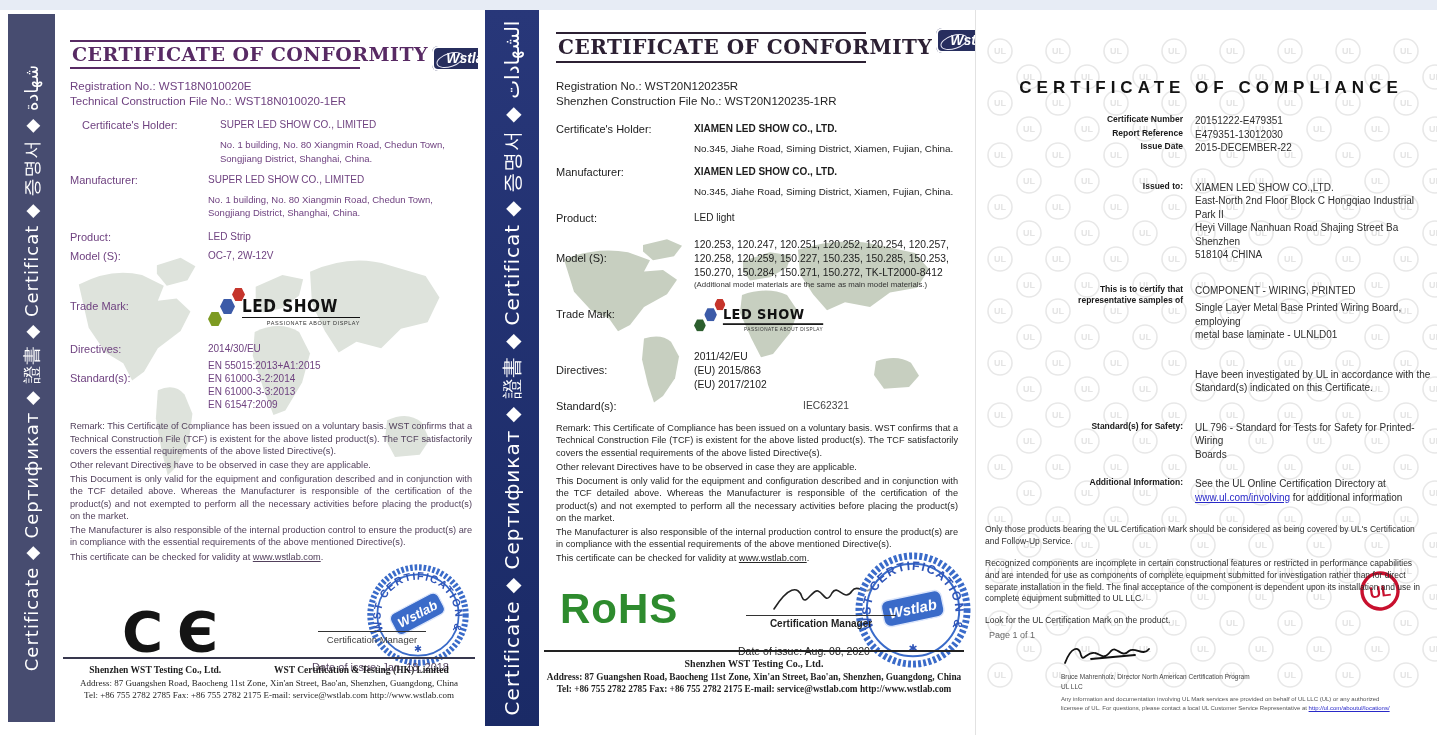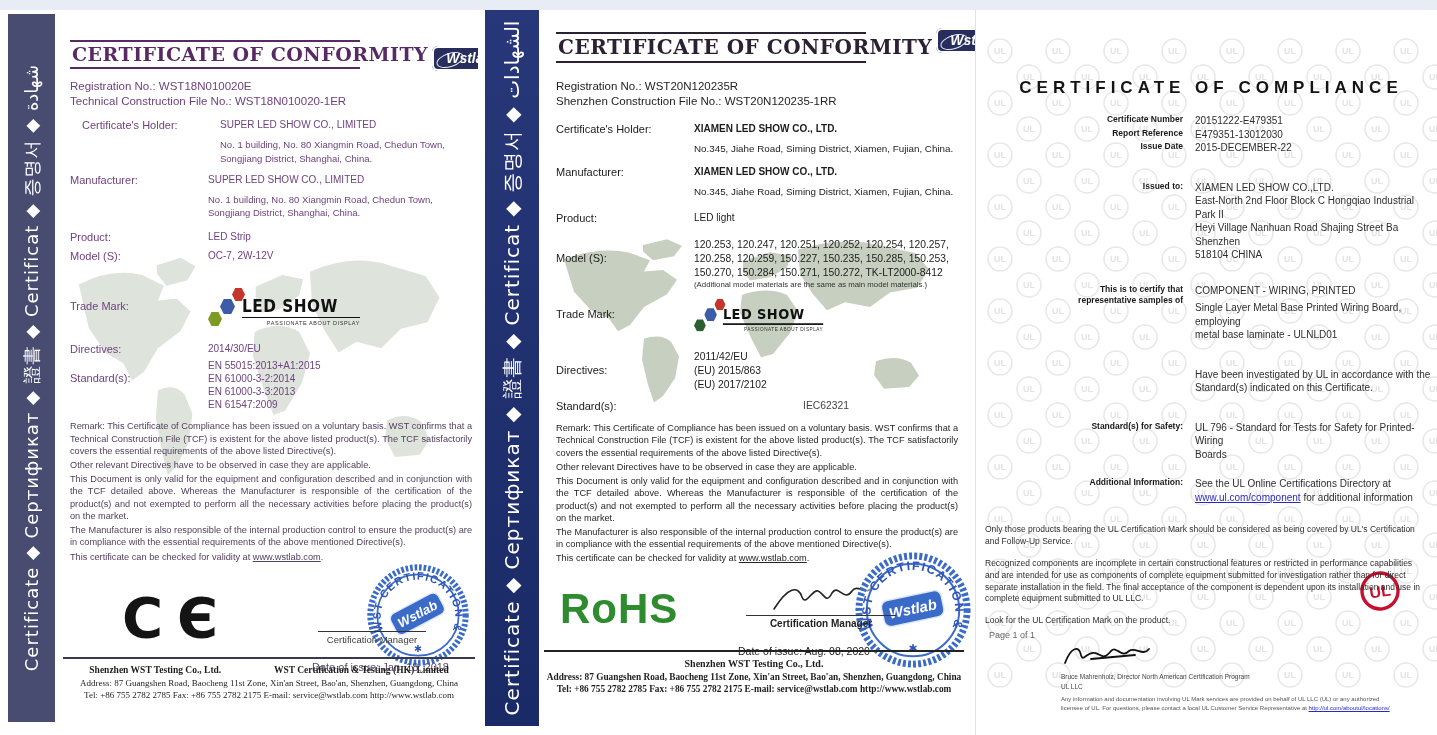--- a/index.html
+++ b/index.html
@@ -159,21 +159,21 @@
 
     <div class="remark" style="margin-top:9px;font-size:9.2px;line-height:1.33;color:#52405c;">
       <p>Remark: This Certificate of Compliance has been issued on a voluntary basis. WST confirms that a Technical Construction File (TCF) is existent for the above listed product(s). The TCF satisfactorily covers the essential requirements of the above listed Directive(s).</p>
       <p>Other relevant Directives have to be observed in case they are applicable.</p>
       <p>This Document is only valid for the equipment and configuration described and in conjunction with the TCF detailed above. Whereas the Manufacturer is responsible of the certification of the product(s) and not exempted to perform all the necessary activities before placing the product(s) on the market.</p>
       <p>The Manufacturer is also responsible of the internal production control to ensure the product(s) are in compliance with the essential requirements of the above mentioned Directive(s).</p>
       <p><span>This certificate can be checked for validity at </span><span class="ulink">www.wstlab.com</span><span>.</span></p>
     </div>
 
     <div style="display:flex;margin-top:8px;align-items:flex-start;">
-      <div class="ce" style="margin-left:52px;margin-top:14px;">CЄ</div>
+      <div class="ce" style="margin-left:52px;margin-top:28px;">CЄ</div>
       <div class="sigblock" style="margin-left:auto;margin-right:4px;position:relative;width:150px;height:108px;">
         <svg style="position:absolute;right:-2px;top:-8px;width:104px;height:104px;" viewBox="0 0 120 120">
           <circle cx="60" cy="60" r="55" fill="#fff" fill-opacity="0.55" stroke="#3a6bc9" stroke-width="7" stroke-dasharray="3 2.2"></circle>
           <circle cx="60" cy="60" r="47" fill="none" stroke="#3a6bc9" stroke-width="2"></circle>
           <defs>
               <path id="sealarc1" d="M 20,78 A 43,43 0 1 1 100,78" fill="none"></path>
             </defs>
           <text font-size="12.5" fill="#2f55b8" font-weight="bold" letter-spacing="1.5" font-family="Liberation Sans, sans-serif">
             <textPath href="#sealarc1">WST CERTIFICATION &amp; TESTING</textPath>
           </text>
@@ -411,22 +411,22 @@
       <div class="ullabel">Standard(s) for Safety:</div>
       <div class="ulval">
         <div>UL 796 - Standard for Tests for Safety for Printed-Wiring</div>
         <div>Boards</div>
       </div>
     </div>
 
     <div class="ulrow" style="margin-top:16px;">
       <div class="ullabel">Additional Information:</div>
       <div class="ulval">
-        <div>See the UL Online Certifications Directory at</div>
-        <div><span class="link-blue">www.ul.com/component</span><span> for additional information</span></div>
+        <div>See the UL Online Certification Directory at</div>
+        <div><span class="link-blue">www.ul.com/involving</span><span> for additional information</span></div>
       </div>
     </div>
 
     <div style="margin-top:20px;">
       <p class="ulpara">Only those products bearing the UL Certification Mark should be considered as being covered by UL's Certification and Follow-Up Service.</p>
       <p class="ulpara">Recognized components are incomplete in certain constructional features or restricted in performance capabilities and are intended for use as components of complete equipment submitted for investigation rather than for direct separate installation in the field.  The final acceptance of the component is dependent upon its installation and use in complete equipment submitted to UL LLC.</p>
       <p class="ulpara">Look for the UL Certification Mark on the product.</p>
     </div>
 
     <div style="margin-left:76px;margin-top:16px;width:340px;">

